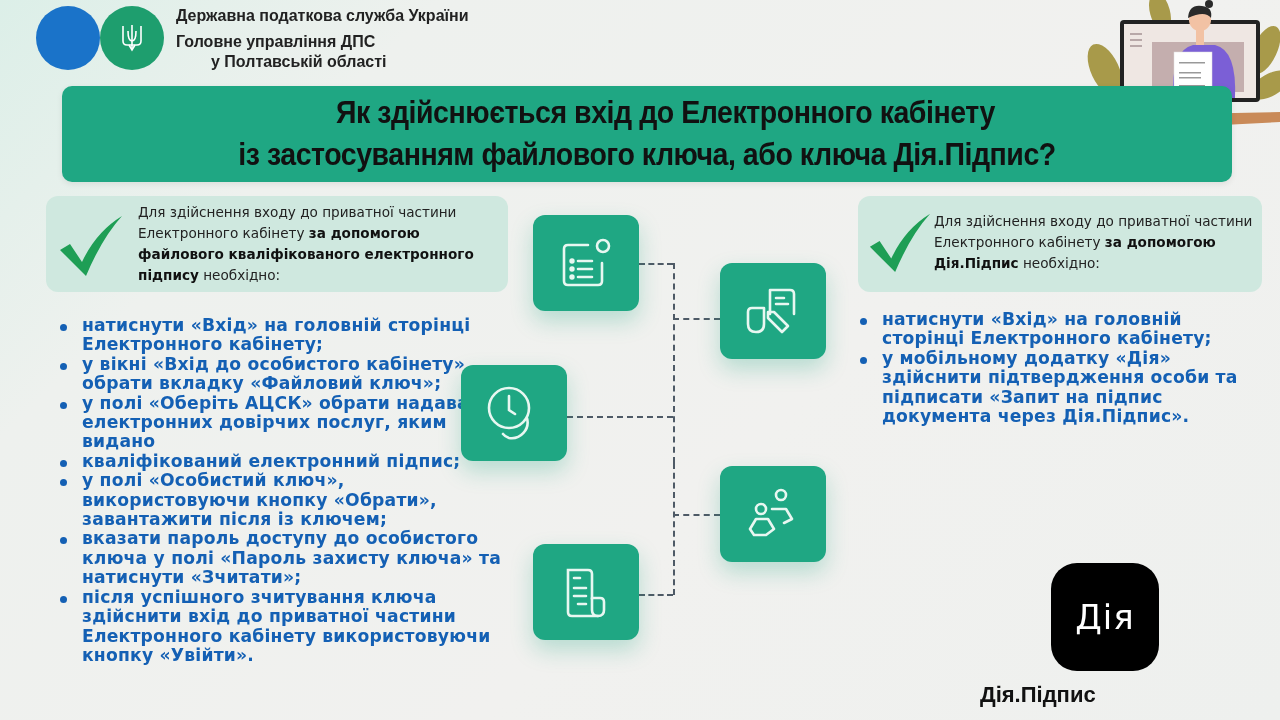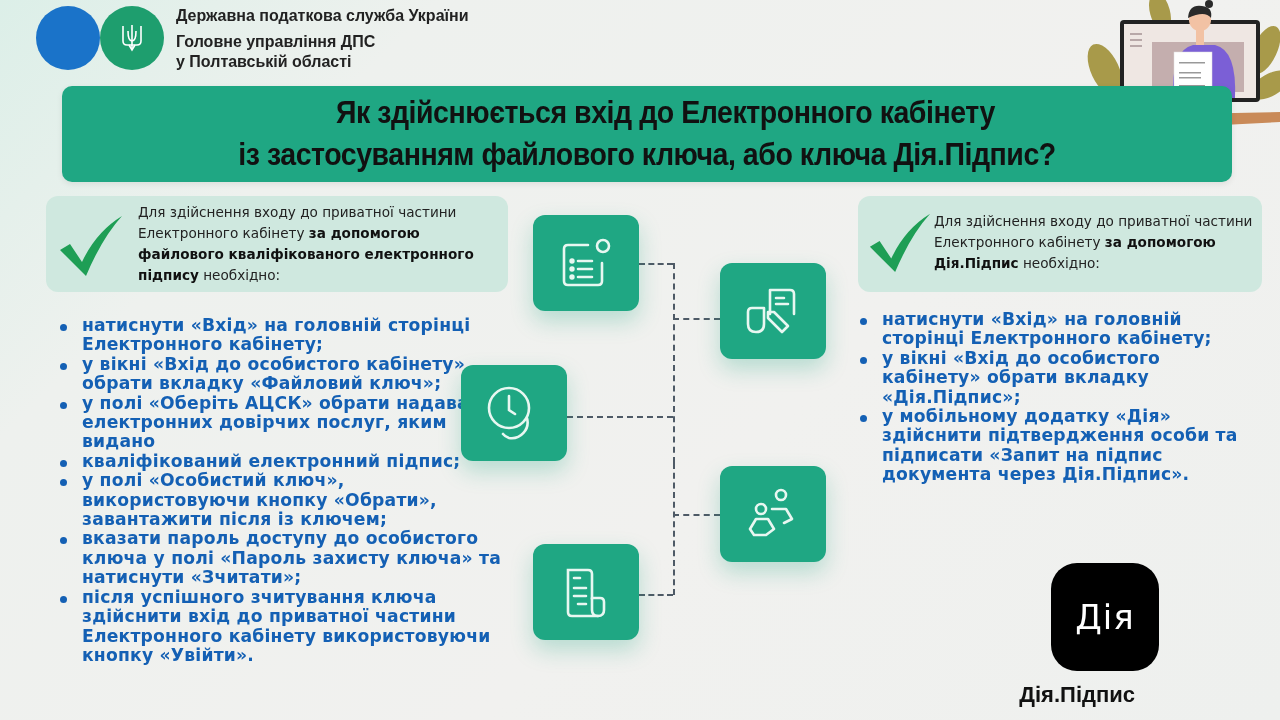--- a/index.html
+++ b/index.html
@@ -10,21 +10,21 @@
       background: linear-gradient(135deg, #dcefe8 0%, #eef1ee 22%, #f1f1ef 60%, #eef0ee 100%);
     }
     .abs { position: absolute; }
 
     
     .logo-blue { left: 36px; top: 6px; width: 64px; height: 64px; border-radius: 50%; background: #1a73c9; }
     .logo-green { left: 100px; top: 6px; width: 64px; height: 64px; border-radius: 50%; background: #1e9e6e; display:flex; align-items:center; justify-content:center; }
     .org { left: 176px; font-family: "Liberation Sans", sans-serif; font-weight: bold; color: #222; font-size: 16px; line-height: 20px; }
     .org1 { top: 6px; }
     .org2 { top: 32px; }
-    .org3 { top: 52px; }
+    .org3 { top: 52px; margin-left: 35px; }
 
     
     .banner {
       left: 62px; top: 86px; width: 1170px; height: 96px;
       background: #1fa783; border-radius: 10px;
       box-shadow: 0 2px 6px rgba(0,0,0,0.08);
     }
     .title {
       left: 62px; width: 1170px; text-align: center;
       font-family: "Liberation Sans", sans-serif; font-weight: bold;
@@ -79,21 +79,21 @@
     .dash-v { width: 0; border-left: 2px dashed #4e5a66; }
 
     
     .diia-icon {
       left: 1003px; top: 563px; width: 108px; height: 108px;
       background: #000; border-radius: 26px;
       display: flex; align-items: center; justify-content: center; margin-left: 48px;
     }
     .diia-icon-text { color: #fff; font-family: "DejaVu Sans", sans-serif; font-size: 34px; letter-spacing: 1px; }
     .diia-caption {
-      left: 980px; top: 682px; width: 155px; text-align: right;
+      left: 980px; top: 682px; width: 155px; text-align: left;
       font-family: "Liberation Sans", sans-serif; font-weight: bold; font-size: 22px; color: #111;
     }
   </style>
 </head>
 <body>
 
 <div class="abs logo-blue"></div>
 <div class="abs logo-green">
   <svg width="22" height="30" viewBox="0 0 22 30" fill="none" stroke="#fff" stroke-width="1.6">
     <path d="M2 3 L2 18 Q2 22 6 22 L16 22 Q20 22 20 18 L20 3"></path>
@@ -162,21 +162,20 @@
   <li>у вікні «Вхід до особистого кабінету» обрати вкладку «Файловий ключ»;</li>
   <li>у полі «Оберіть АЦСК» обрати надавача електронних довірчих послуг, яким видано</li>
   <li>кваліфікований електронний підпис;</li>
   <li>у полі «Особистий ключ», використовуючи кнопку «Обрати», завантажити після із ключем;</li>
   <li>вказати пароль доступу до особистого ключа у полі «Пароль захисту ключа» та натиснути «Зчитати»;</li>
   <li>після успішного зчитування ключа здійснити вхід до приватної частини Електронного кабінету використовуючи кнопку «Увійти».</li>
 </ul>
 
 <ul class="abs steps steps-right">
   <li>натиснути «Вхід» на головній сторінці Електронного кабінету;</li>
-  <li>у вікні «Вхід до особистого кабінету» обрати вкладку «Дія.Підпис»;</li>
   <li>у мобільному додатку «Дія» здійснити підтвердження особи та підписати «Запит на підпис документа через Дія.Підпис».</li>
 </ul>
 
 <div class="abs dash-h" style="left:639px; top:263px; width:34px;"></div>
 <div class="abs dash-v" style="left:673px; top:263px; height:200px;"></div>
 <div class="abs dash-h" style="left:673px; top:318px; width:47px;"></div>
 <div class="abs dash-h" style="left:567px; top:416px; width:106px;"></div>
 <div class="abs dash-v" style="left:673px; top:463px; height:132px;"></div>
 <div class="abs dash-h" style="left:673px; top:514px; width:47px;"></div>
 <div class="abs dash-h" style="left:639px; top:594px; width:34px;"></div>

